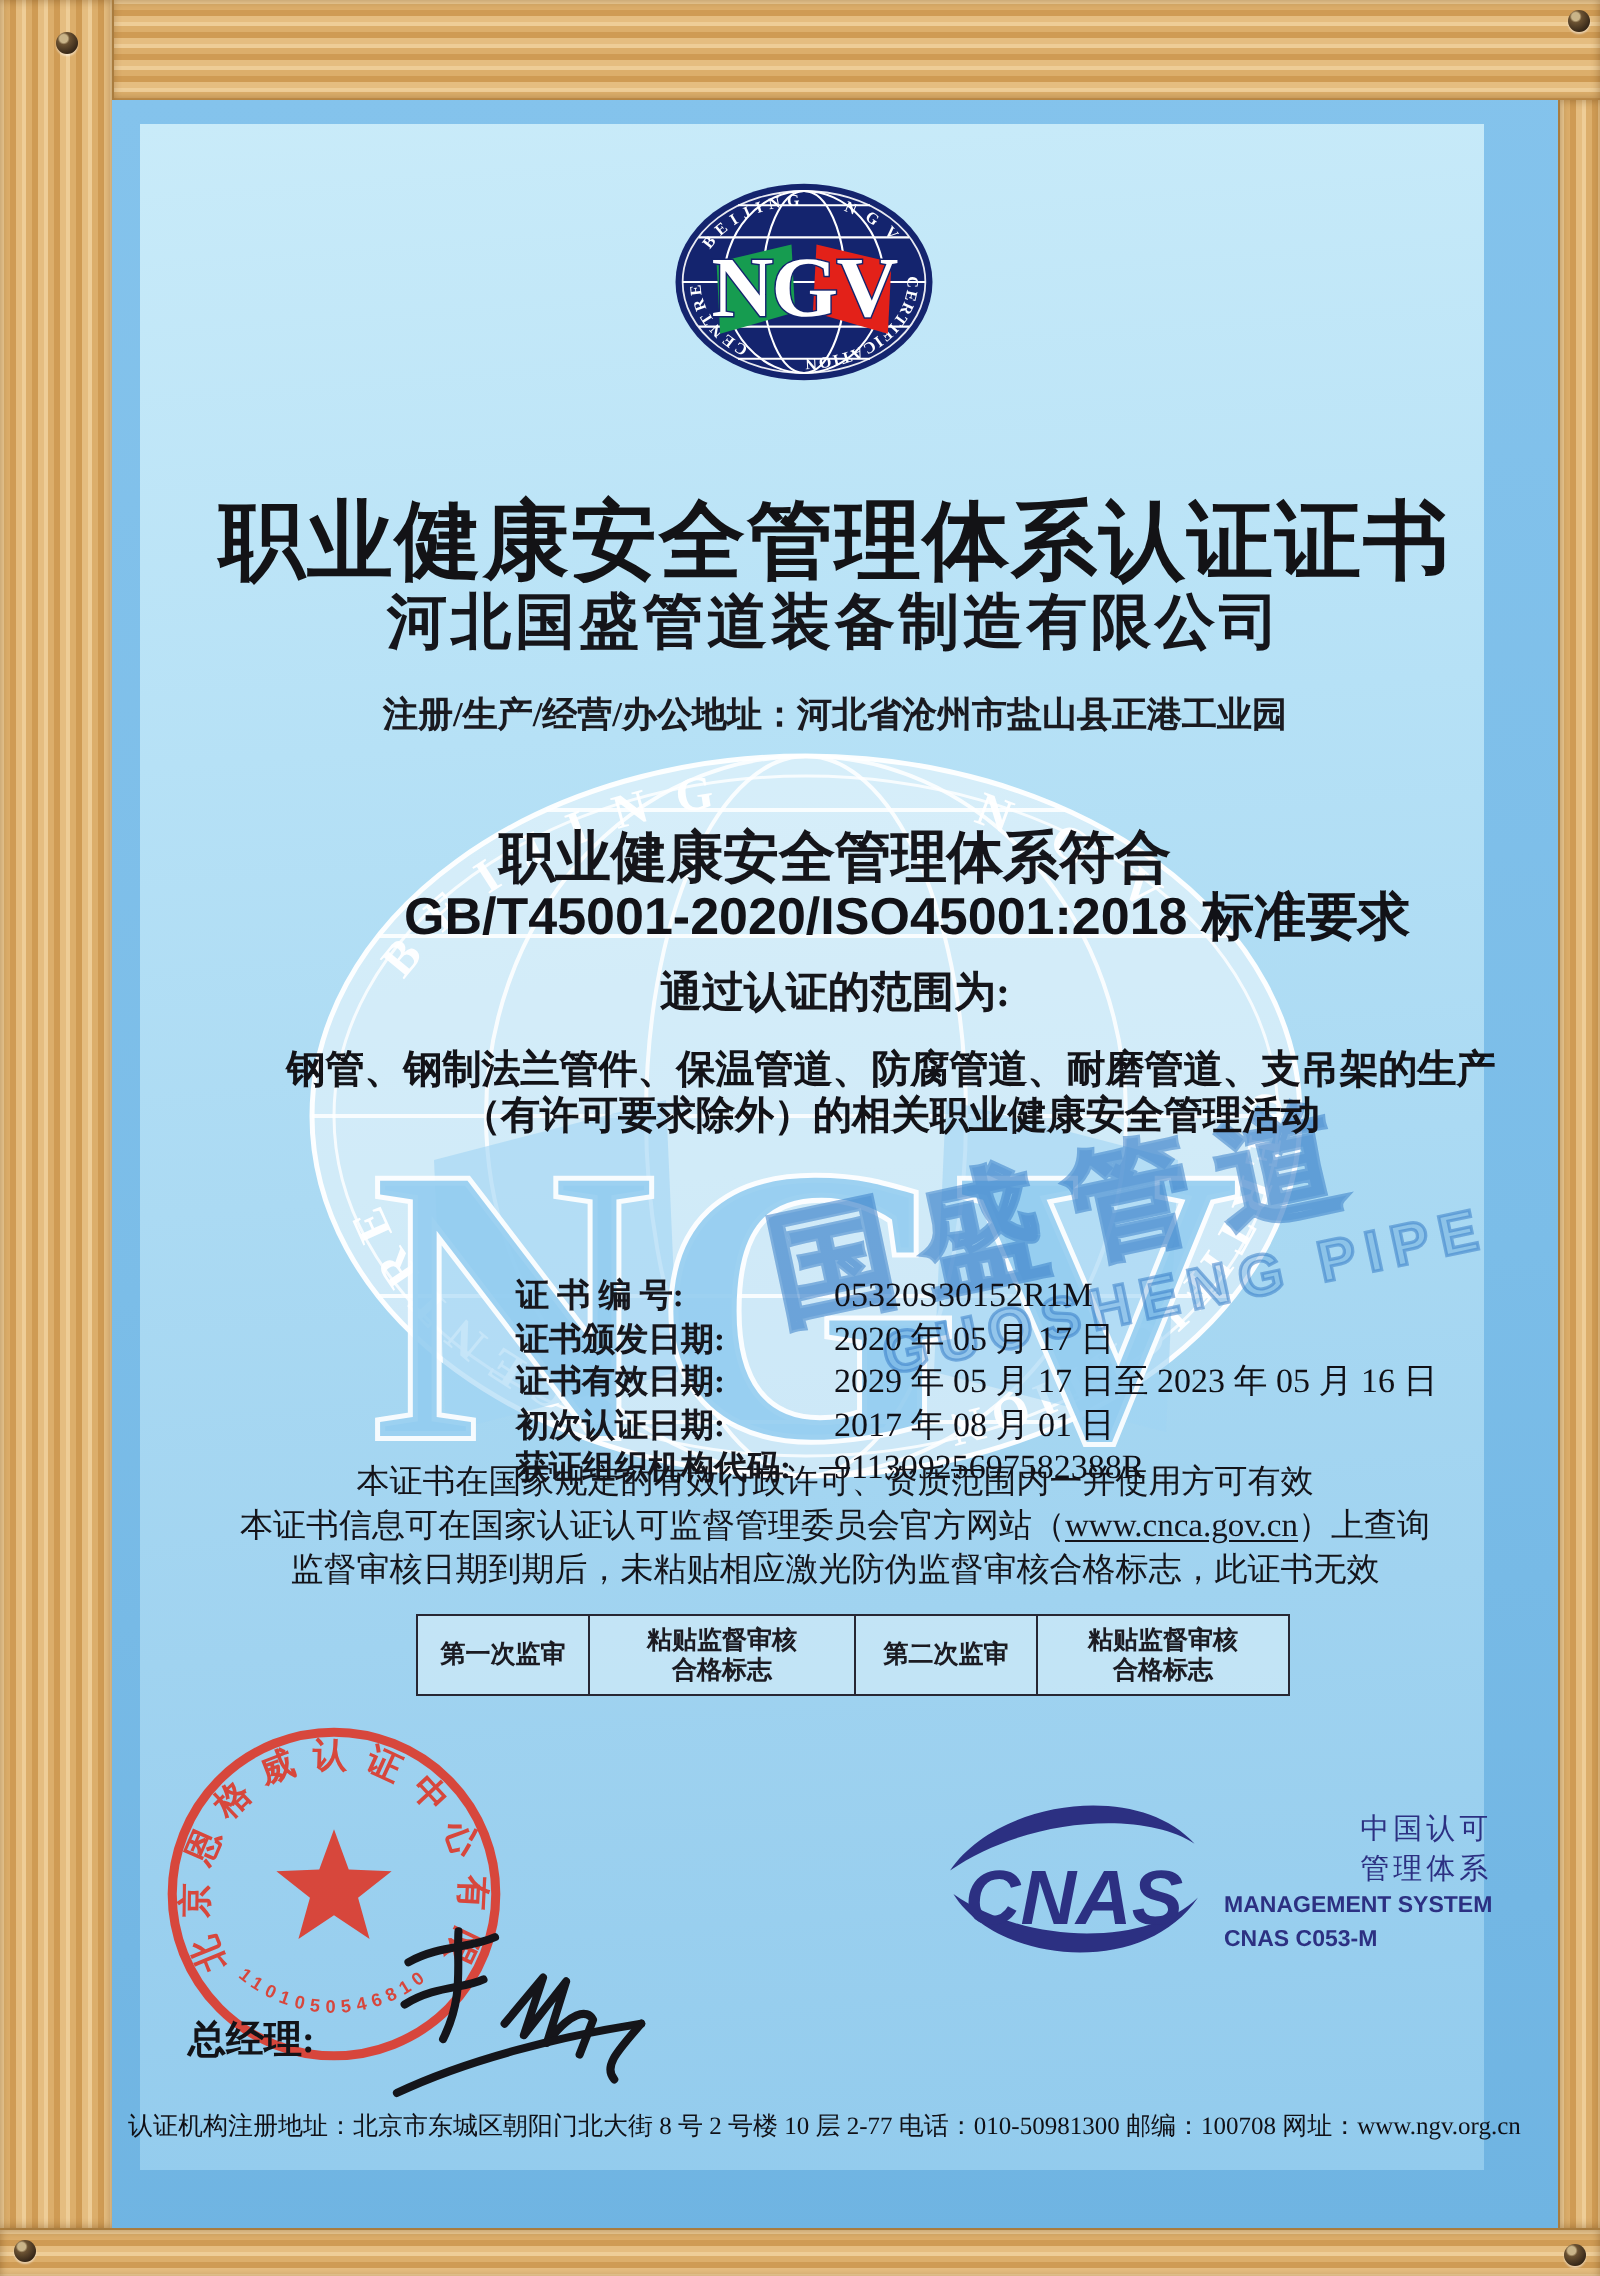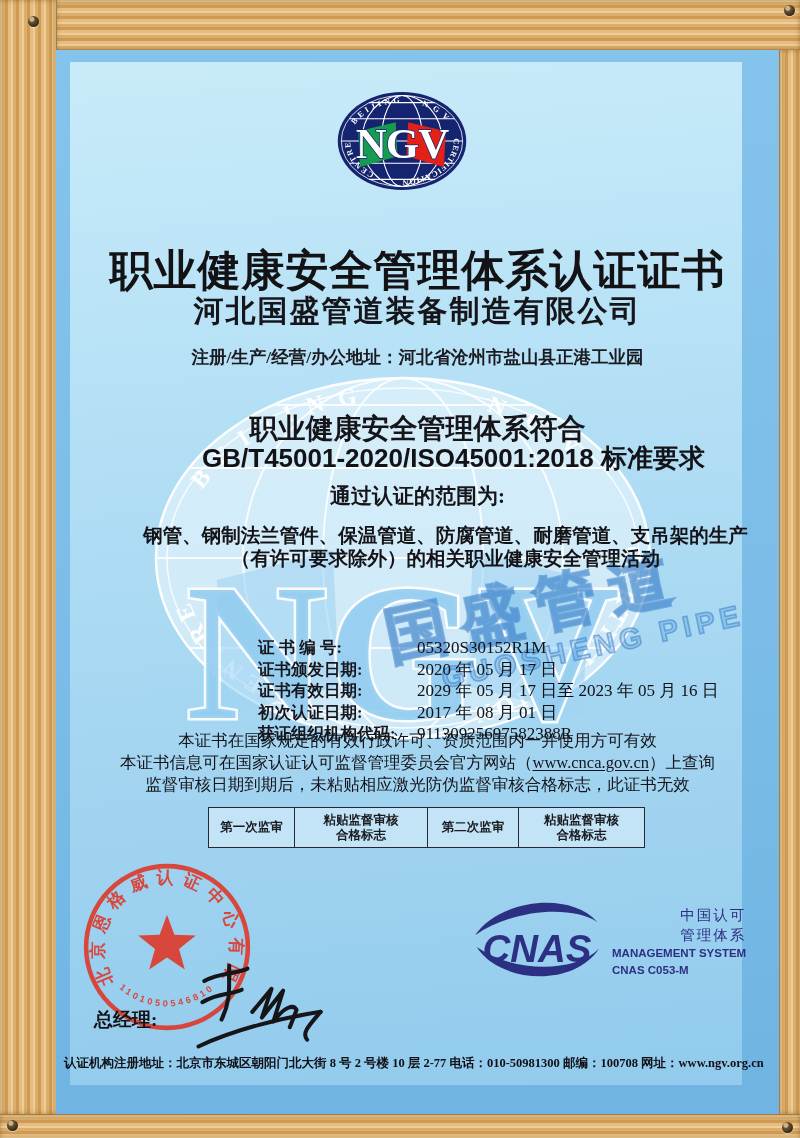--- a/index.html
+++ b/index.html
@@ -52,21 +52,21 @@
     background:rgba(229,246,252,.5);}
   .audit td{border:1.6px solid #272733;font-size:12.5px;font-weight:bold;color:#1b1b22;
     text-align:center;vertical-align:middle;white-space:pre-line;line-height:15px;height:37px;padding:1px 4px;}
   .sig-label{left:38px;top:957px;font-size:19px;font-weight:bold;color:#131318;}
   .cnas{left:414px;top:845px;width:260px;height:120px;}
   .cnas-text{position:absolute;left:142px;top:10px;color:#2c3082;white-space:nowrap;}
   .cnas-cn{font-size:14.5px;font-weight:normal;line-height:20px;letter-spacing:2px;text-align:right;}
   .cnas-en{font-size:11.5px;font-weight:bold;line-height:16.5px;
     font-family:"Liberation Sans","DejaVu Sans",sans-serif;}
   .footer{left:8px;top:1002px;width:706px;color:#101016;}
-  .fline{font-size:12.5px;font-weight:bold;line-height:22px;white-space:nowrap;letter-spacing:0;}
+  .fline{font-size:12.5px;font-weight:normal;line-height:22px;white-space:nowrap;letter-spacing:0;}
 </style>
 </head>
 <body>
 
 <div>
   <div class="bar bar-h bar-top"></div>
   <div class="bar bar-h bar-bottom"></div>
   <div class="bar bar-v bar-left"></div>
   <div class="bar bar-v bar-right"></div>
   <div class="nail" style="left:28px;top:16px;"></div>

